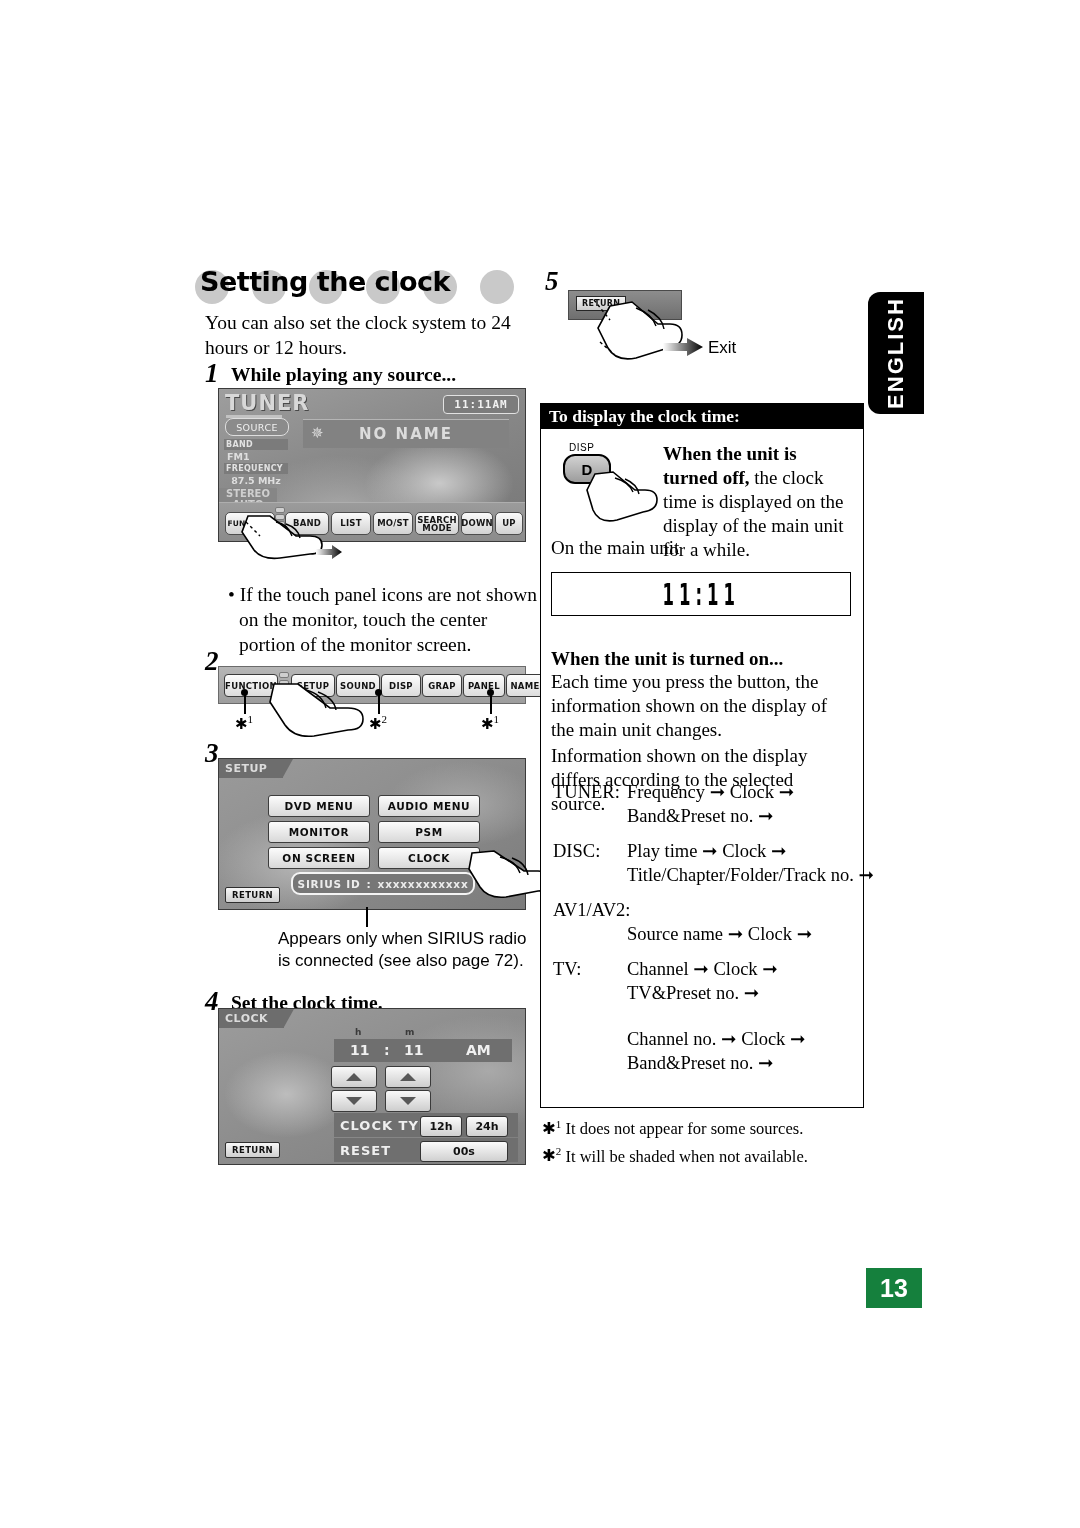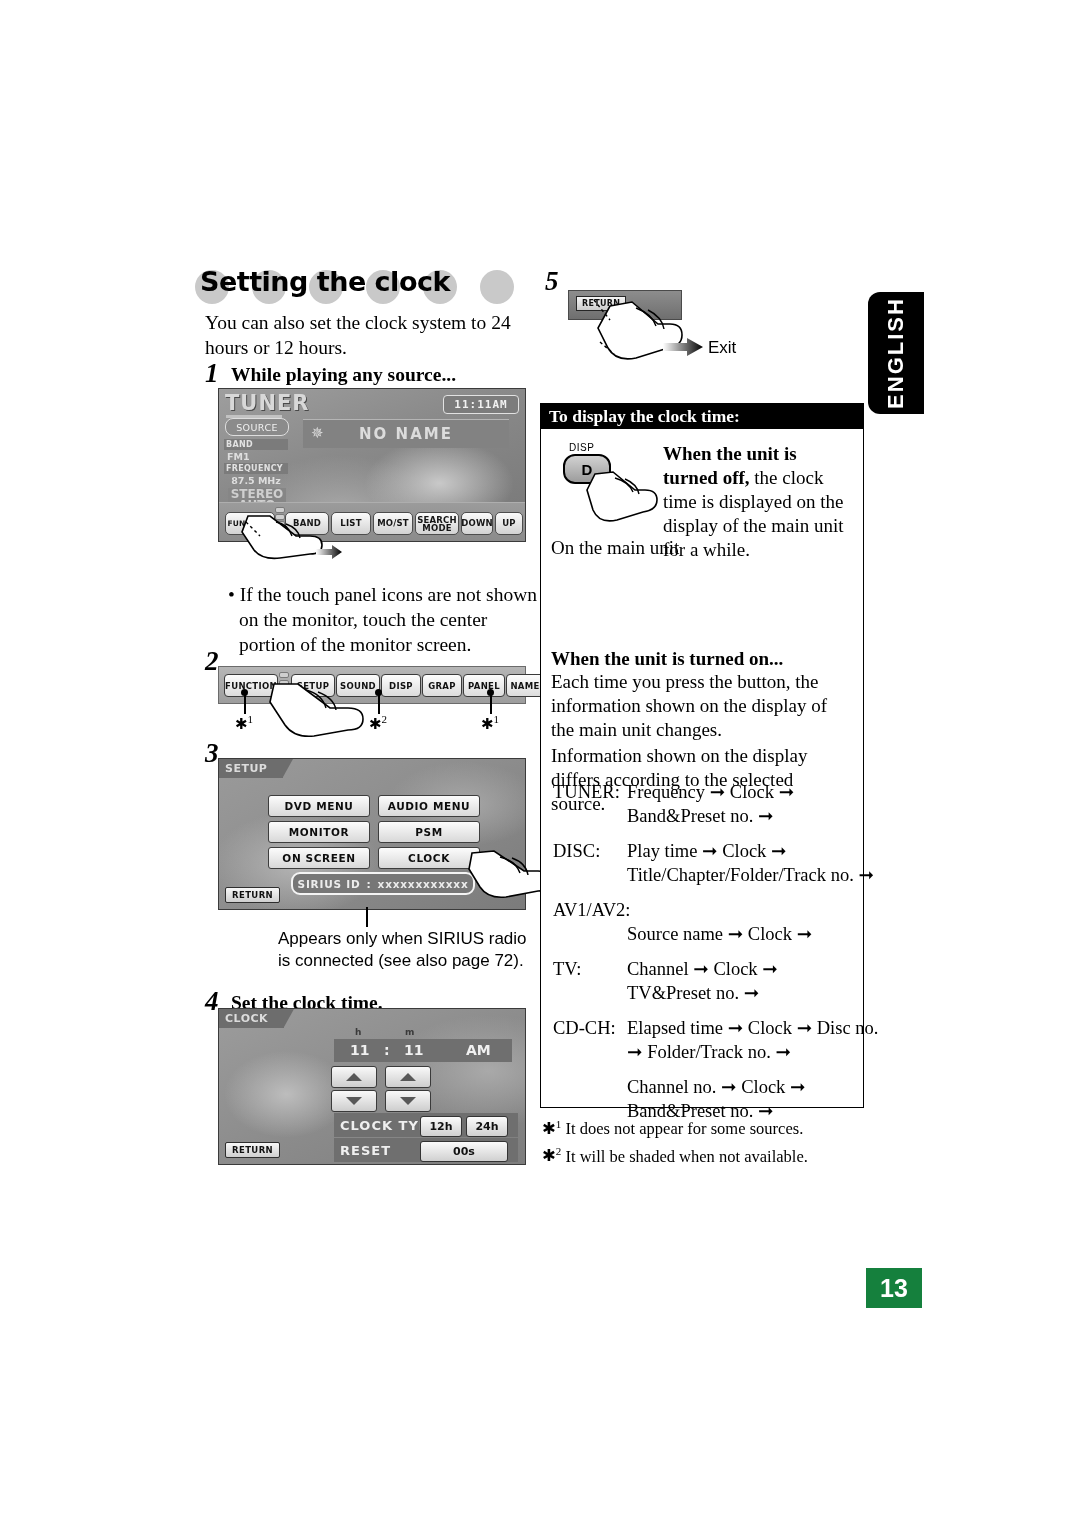--- a/index.html
+++ b/index.html
@@ -115,23 +115,23 @@
   }
   .side-val {
     position:absolute; left:5px;
     width:64px; height:12px;
     color:#dedede;
     font-family:"DejaVu Sans", sans-serif;
     font-size:9.5px; font-weight:bold;
     display:flex; align-items:center; justify-content:center;
   }
   .side-state {
-    position:absolute; left:9px; width:58px; height:11px;
+    position:absolute; left:0; width:58px; height:11px;
     background:#868686; color:#cfcfcf;
-    font-family:"DejaVu Sans", sans-serif; font-size:12px; font-weight:bold;
+    font-family:"DejaVu Sans", sans-serif; font-size:10px; font-weight:bold;
     display:flex; align-items:center; justify-content:center;
   }
   .btn-bar {
     position:absolute; left:0; bottom:0; width:100%; height:38px;
     background:linear-gradient(#9b9b9b,#8b8b8b);
     border-top:1px solid #aeaeae;
   }
   .lcd-btn {
     position:absolute;
     background:linear-gradient(#fbfbfb,#d2d2d2);
@@ -587,20 +587,23 @@
         </g>
       </svg>
     </div>
 
     <div class="para" style="left:122px; top:38px; width:186px;">
       <b>When the unit is turned off,</b><span> the clock time is displayed on the display of the main unit for a while.</span>
     </div>
 
     <div class="para" style="left:10px; top:132px;">On the main unit</div>
 
+    <div class="mainunit-lcd">
+      <div class="seg7">11:11</div>
+    </div>
 
     <div class="para" style="left:10px; top:243px; width:300px;">
       <b>When the unit is turned on...</b>
     </div>
     <div class="para" style="left:10px; top:266px; width:300px;">Each time you press the button, the information shown on the display of the main unit changes.</div>
     <div class="para" style="left:10px; top:340px; width:300px;">Information shown on the display differs according to the selected source.</div>
 
     <div class="src-list">
       <div class="src-row">
         <div class="src-name">TUNER:</div>
@@ -629,27 +632,20 @@
       </div>
       <div class="gap"></div>
       <div class="src-row">
         <div class="src-name">TV:</div>
         <div class="src-flow">
           <div>Channel ➞ Clock ➞</div>
           <div>TV&amp;Preset no. ➞</div>
         </div>
       </div>
       <div class="gap"></div>
-      <div class="src-row">
-        <div class="src-name">CD-CH:</div>
-        <div class="src-flow">
-          <div style="white-space:nowrap">Elapsed time ➞ Clock ➞ Disc no.</div>
-          <div>➞ Folder/Track no. ➞</div>
-        </div>
-      </div>
       <div class="gap"></div>
       <div>
         <div class="src-row">
           <div class="src-name"></div>
           <div class="src-flow">
             <div>Channel no. ➞ Clock ➞</div>
             <div>Band&amp;Preset no. ➞</div>
           </div>
         </div>
       </div>

